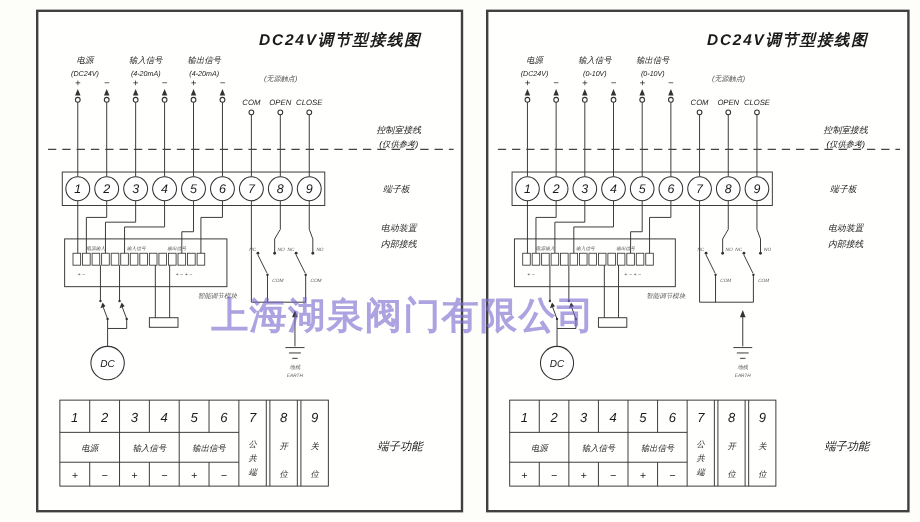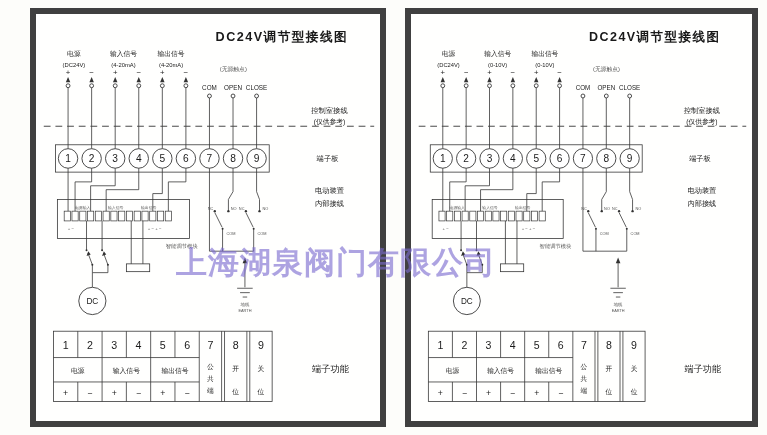--- a/index.html
+++ b/index.html
@@ -1,19 +1,19 @@
 <!DOCTYPE html>
 <html><head>
 <meta charset="utf-8">
 <style>
   html,body{margin:0;padding:0;background:#fdfdfa;}
   #stage{position:relative;width:767px;height:435px;background:#fdfdfa;overflow:hidden;
          font-family:"Liberation Sans","DejaVu Sans",sans-serif;}
-  .panel{position:absolute;top:8px;width:356px;height:419px;border:6px solid #404040;
-         box-sizing:border-box;background:#fffffe;}
+  .panel{position:absolute;top:8px;width:356px;height:419px;border:2px solid #404040;
+         box-sizing:border-box;background:#fffffe;font-style:italic;}
   #panels .panel:nth-child(1){left:30px;}
   #panels .panel:nth-child(2){left:405px;width:353px;}
   svg{width:100%;height:100%;display:block;}
   .ln{stroke:#333;stroke-width:.8;fill:none;}
   .lt{stroke:#333;stroke-width:.7;fill:none;}
   .oc{stroke:#333;stroke-width:.9;fill:#fff;}
   .fl{fill:#333;stroke:none;}
   text{fill:#1a1a1a;text-anchor:middle;font-family:"Liberation Sans","DejaVu Sans",sans-serif;}
   .s4{font-size:4px}.s45{font-size:4.5px}.s55{font-size:5.5px}
   .s6{font-size:6px}.s65{font-size:6.5px}.s7{font-size:7px}.s75{font-size:7.5px}

